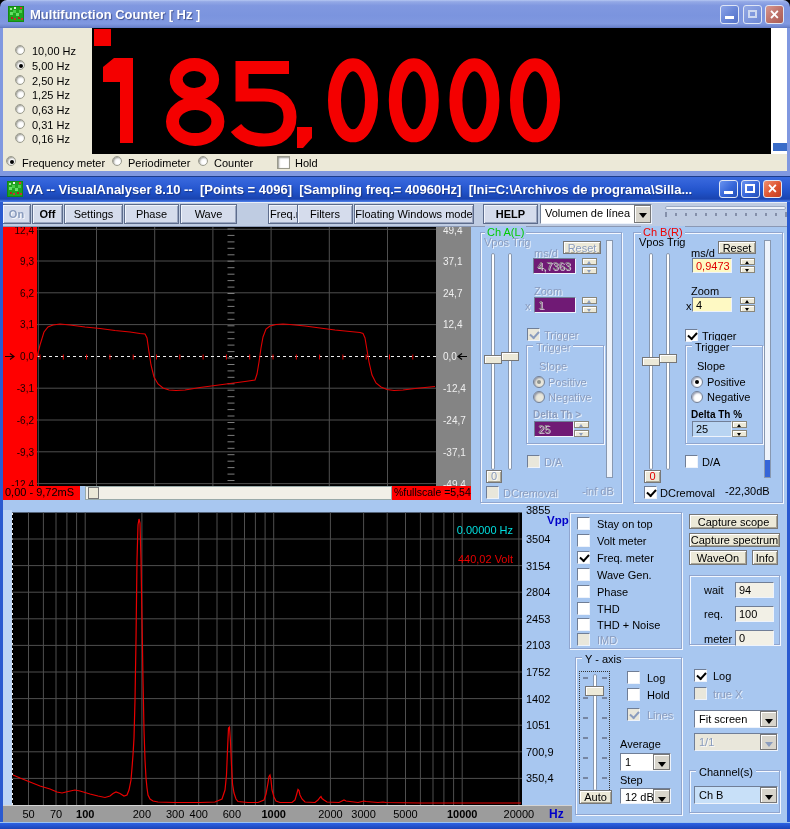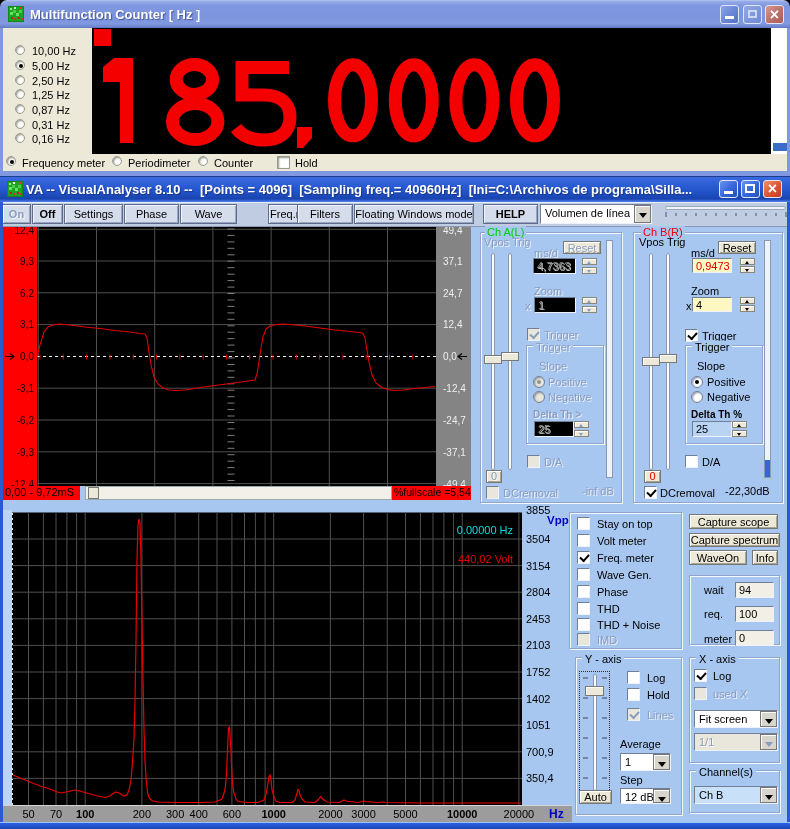--- a/index.html
+++ b/index.html
@@ -34,21 +34,21 @@
 
 #w2{left:0;top:176px;width:790px;height:653px;background:#a8c7f0;}
 #w2 .tbar{left:0;top:0;width:790px;height:26px;border-top:1px solid #1c3c8c;
  background:linear-gradient(to bottom,#3a6ade 0%,#2c5cd4 35%,#2052c8 60%,#1a44b0 88%,#3a6ad8 95%,#4f80e8 100%);}
 #w2 .b-cls{background:linear-gradient(135deg,#f09070 0%,#dd5330 55%,#c03c20 100%);}
 #toolbar{left:0;top:26px;width:790px;height:25px;background:#bfcce2;border-top:1px solid #e8eef8;border-bottom:1px solid #8a98b4;}
 .tb{position:absolute;top:28px;height:20px;background:#d5dcec;border:1px solid #5d6c8c;
  box-shadow:inset 1px 1px 0 #f0f4fc,inset -1px -1px 0 #9aa6c0;text-align:center;line-height:18px;}
 .btn{position:absolute;background:#ece9d8;border:1px solid #777;box-shadow:inset 1px 1px 0 #fff,inset -1px -1px 0 #a9a595;text-align:center;}
 .edit{position:absolute;background:#fef9c3;border-style:solid;border-width:1px;border-color:#707e96 #eef3fb #eef3fb #707e96;padding:1px 0 0 3px;}
-.edit.dis{background:#000000;color:#90948e;}
+.edit.dis{background:#701a75;color:#90948e;}
 .gb2{position:absolute;border:1px solid #90a5ce;box-shadow:inset 1px 1px 0 rgba(248,251,255,.95),1px 1px 0 rgba(248,251,255,.95);}
 .gb2>span{position:absolute;top:-5px;left:6px;background:#a8c7f0;padding:0 3px;}
 .dis-t{color:#8a9cbe;text-shadow:1px 1px 0 rgba(255,255,255,.75);}
 .spin{position:absolute;width:15px;}
 .spin i{position:absolute;left:0;width:15px;height:7px;background:#ece9d8;border:1px solid #8a877a;box-shadow:inset 1px 1px 0 #fff;}
 .spin i::after{content:"";position:absolute;left:4px;border-left:2.5px solid transparent;border-right:2.5px solid transparent;}
 .spin i.up{top:0;}
 .spin i.dn{bottom:0;}
 .spin i.up::after{top:2px;border-bottom:3px solid #000;}
 .spin i.dn::after{top:2px;border-top:3px solid #000;}
@@ -126,21 +126,21 @@
 
   <div class="rad" style="left:15px;top:45px;"></div>
       <div class="abs" style="left:32px;top:45px;">10,00 Hz</div>
   <div class="rad sel" style="left:15px;top:60px;"></div>
       <div class="abs" style="left:32px;top:60px;">5,00 Hz</div>
   <div class="rad" style="left:15px;top:75px;"></div>
       <div class="abs" style="left:32px;top:75px;">2,50 Hz</div>
   <div class="rad" style="left:15px;top:89px;"></div>
       <div class="abs" style="left:32px;top:89px;">1,25 Hz</div>
   <div class="rad" style="left:15px;top:104px;"></div>
-      <div class="abs" style="left:32px;top:104px;">0,87 Hz</div>
+      <div class="abs" style="left:32px;top:104px;">0,63 Hz</div>
   <div class="rad" style="left:15px;top:119px;"></div>
       <div class="abs" style="left:32px;top:119px;">0,31 Hz</div>
   <div class="rad" style="left:15px;top:133px;"></div>
       <div class="abs" style="left:32px;top:133px;">0,16 Hz</div>
 
   <div class="rad sel" style="left:6px;top:156px;"></div>
       <div class="abs" style="left:22px;top:157px;">Frequency meter</div>
   <div class="rad" style="left:112px;top:156px;"></div>
       <div class="abs" style="left:128px;top:157px;">Periodimeter</div>
   <div class="rad" style="left:198px;top:156px;"></div>
@@ -389,27 +389,24 @@
         <span>1</span>
         <div class="db"></div>
       </div>
   <div class="abs" style="left:620px;top:598px;">Step</div>
   <div class="combo" style="left:620px;top:612px;width:51px;height:16px;">
         <span>12 dB</span>
         <div class="db"></div>
       </div>
   <div class="btn" style="left:579px;top:614px;width:33px;height:14px;line-height:13px;">Auto</div>
 
-  <div class="gb2" style="left:689px;top:481px;width:91px;height:106px;">
-        <span>X - axis</span>
-      </div>
   <div class="chk2 on" style="left:694px;top:493px;"></div>
       <div class="abs" style="left:713px;top:494px;">Log</div>
   <div class="chk2 dis" style="left:694px;top:511px;"></div>
-      <div class="abs dis-t" style="left:713px;top:512px;">used X</div>
+      <div class="abs dis-t" style="left:713px;top:512px;">true X</div>
   <div class="combo" style="left:694px;top:534px;width:84px;height:18px;">
         <span>Fit screen</span>
         <div class="db"></div>
       </div>
   <div class="combo dis" style="left:694px;top:557px;width:84px;height:18px;">
         <span class="dis-t">1/1</span>
         <div class="db"></div>
       </div>
 
   <div class="gb2" style="left:689px;top:594px;width:91px;height:43px;">

